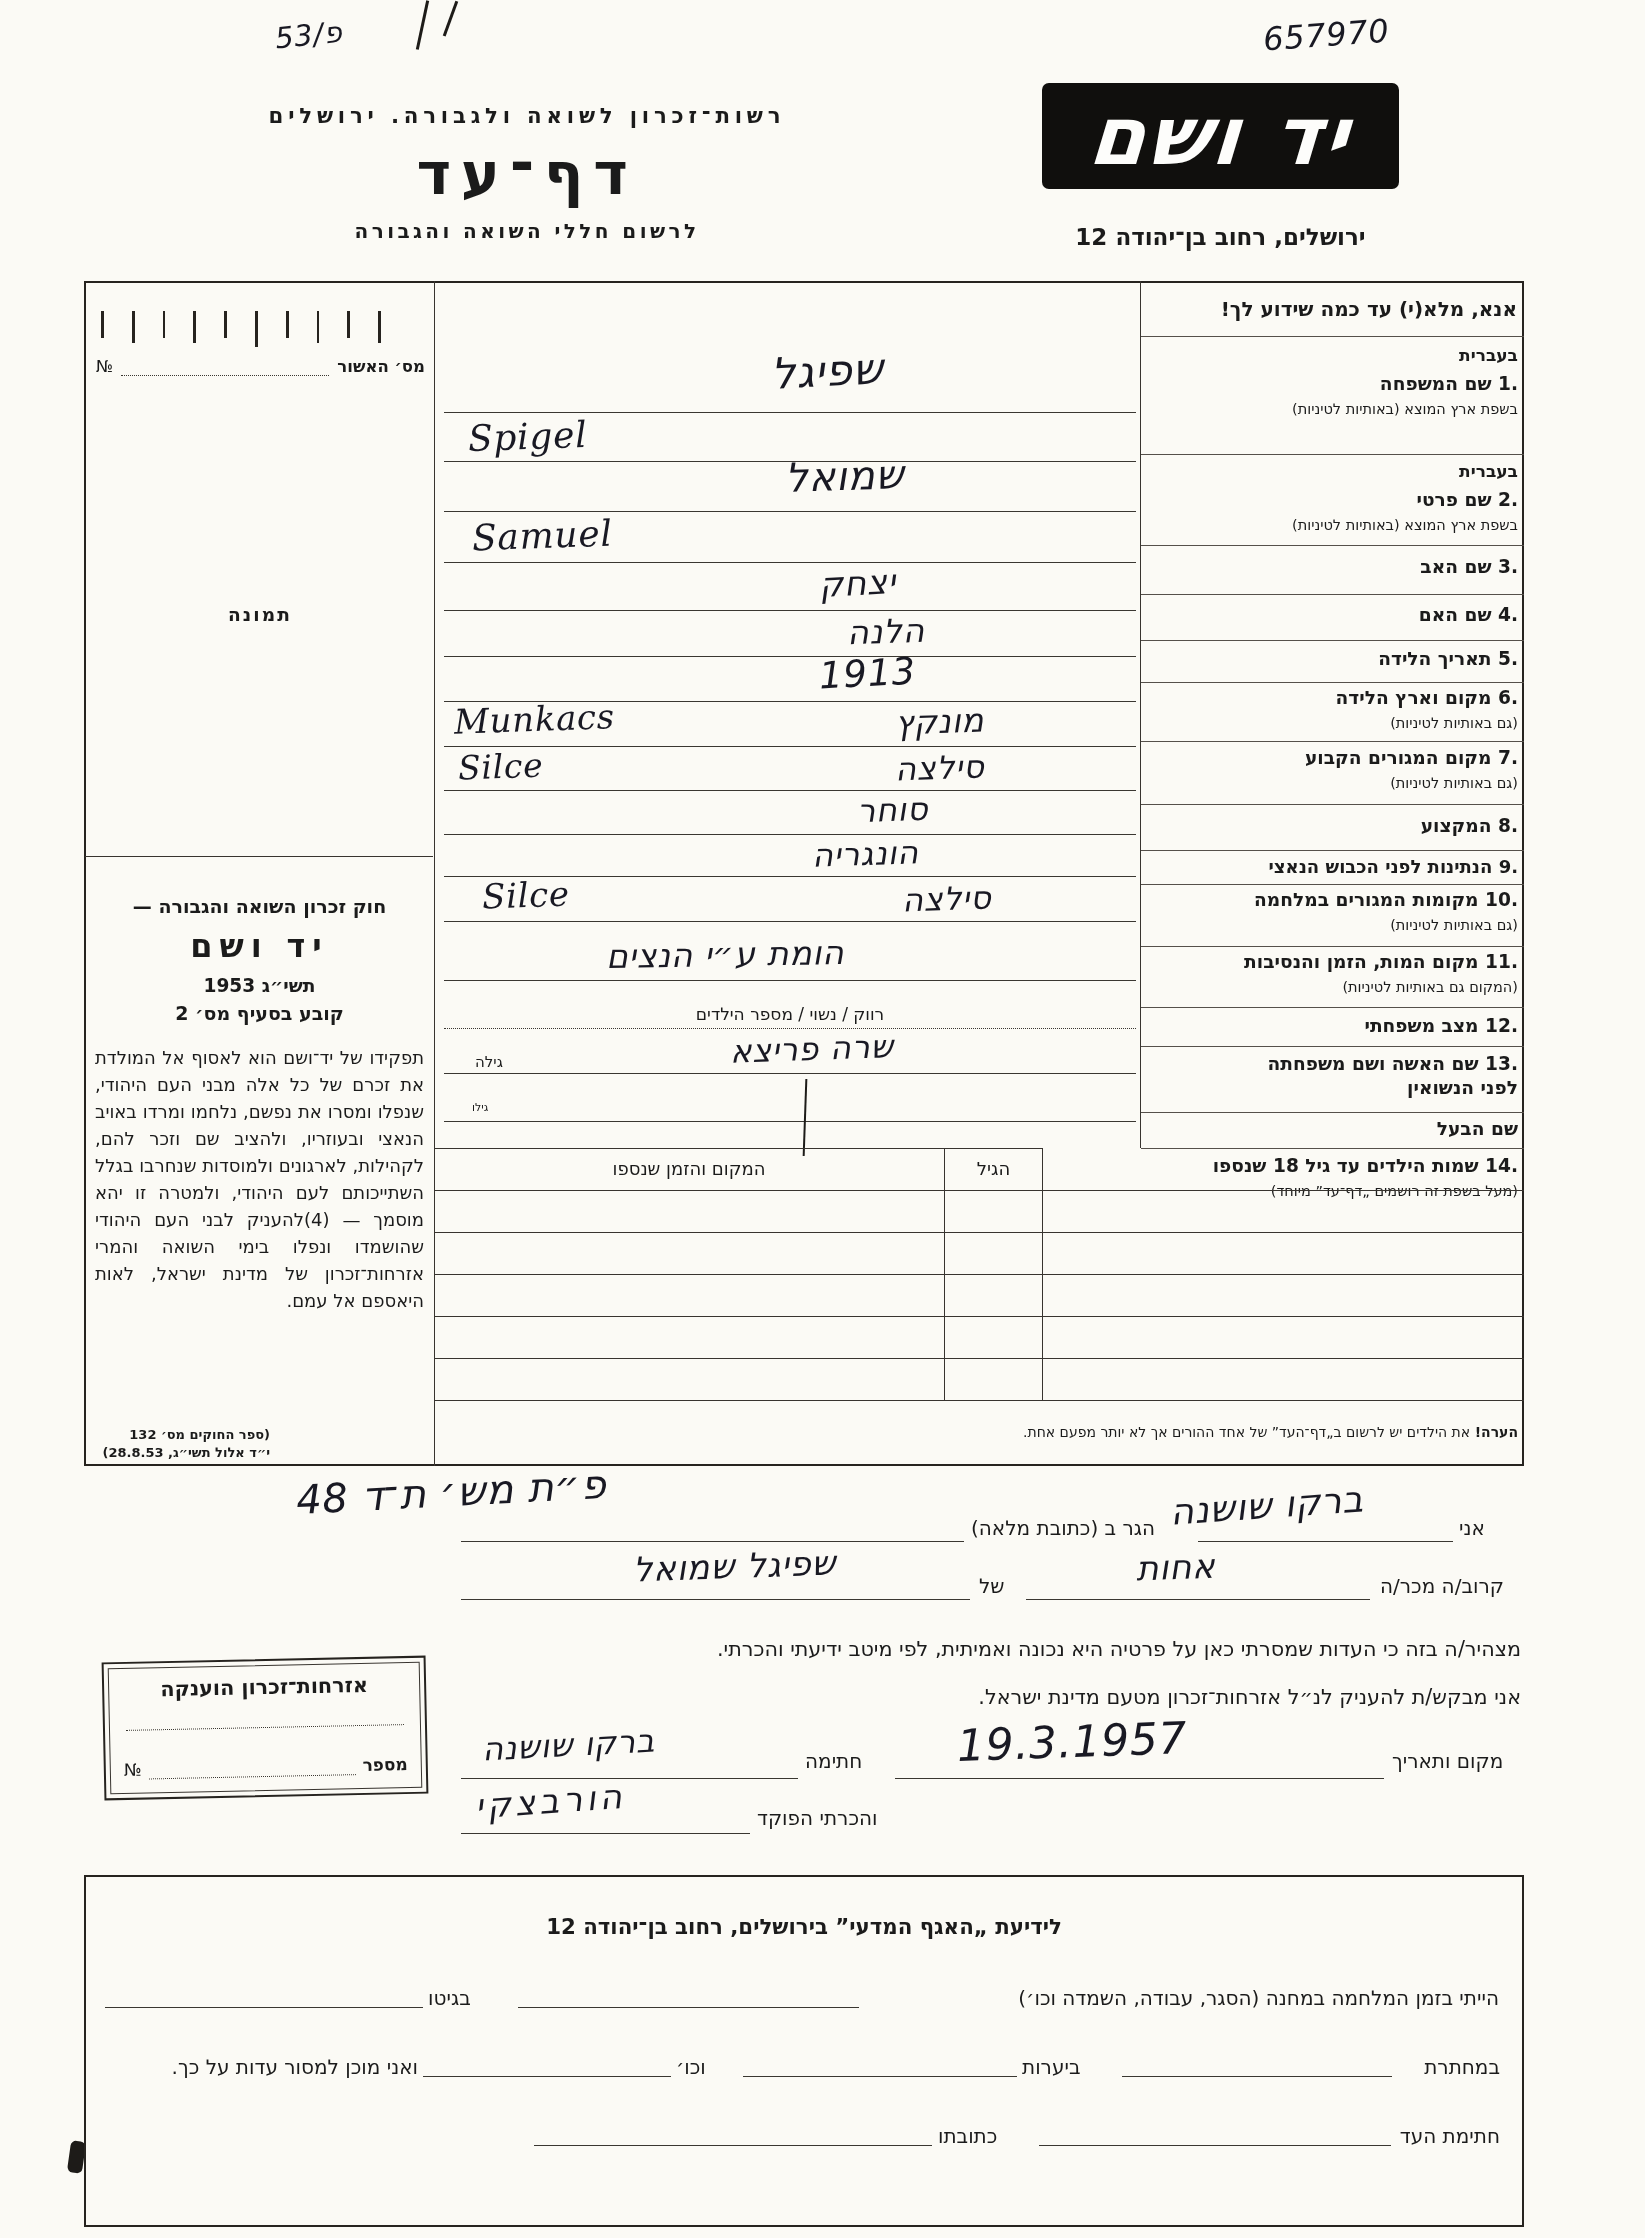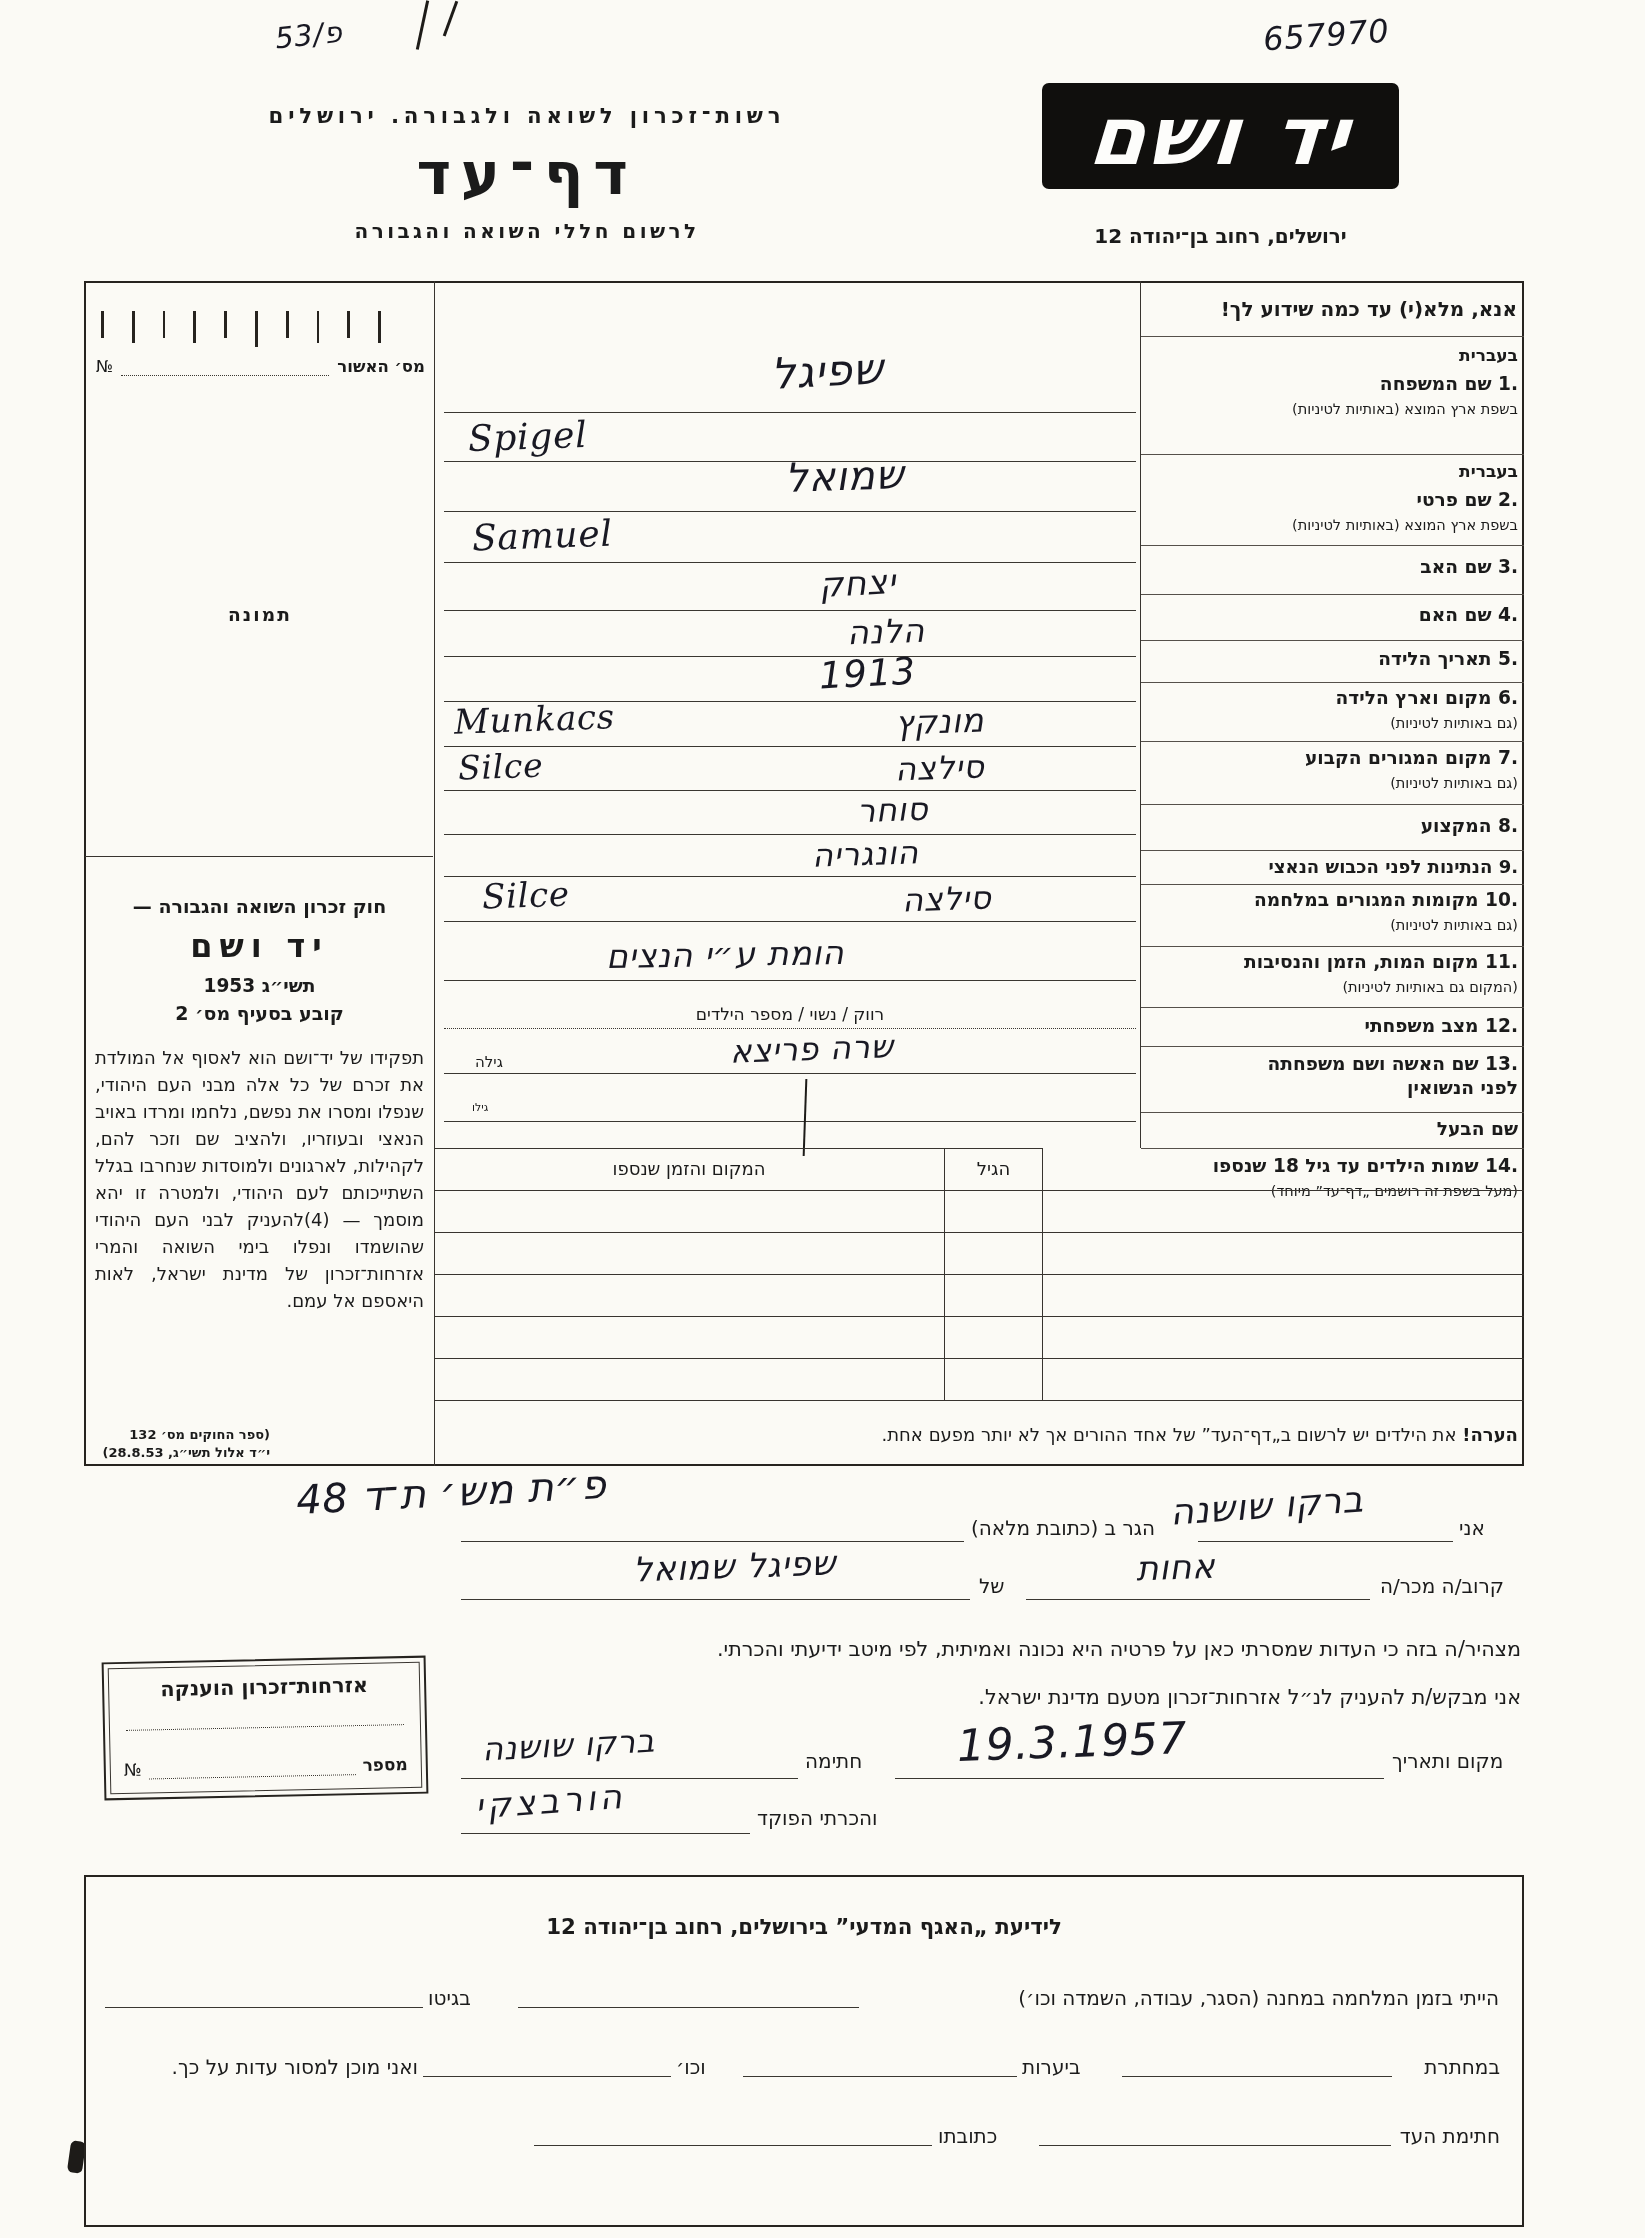--- a/index.html
+++ b/index.html
@@ -39,21 +39,21 @@
   <div class="stroke" style="left:421px;top:0;width:2.8px;height:50px;transform:rotate(12deg)"></div>
   <div class="stroke" style="left:449px;top:0;width:2.8px;height:37px;transform:rotate(20deg)"></div>
   <div class="hw" dir="ltr" style="left:1263px;top:19px;font-size:32px;transform:rotate(-4deg)">657970</div>
 
   <div class="abs b ctr" style="left:145px;top:103px;width:764px;font-size:21.3px;letter-spacing:4.8px">רשות־זכרון לשואה ולגבורה. ירושלים</div>
   <div class="abs b ctr" style="left:145px;top:219px;width:764px;font-size:20px;letter-spacing:3.4px">לרשום חללי השואה והגבורה</div>
   <div class="abs b ctr" style="left:145px;top:139px;width:764px;font-size:59px;letter-spacing:9.6px">דף־עד</div>
   <div class="logo" style="left:1042px;top:83px;width:357px;height:106px">
       <span>יד ושם</span>
     </div>
-  <div class="abs b ctr" style="left:1042px;top:224px;width:357px;font-size:20px">ירושלים, רחוב בן־יהודה 12</div>
+  <div class="abs b ctr" style="left:1042px;top:224px;width:357px;font-size:23px">ירושלים, רחוב בן־יהודה 12</div>
 
   <div class="box" style="left:84px;top:281px;width:1440px;height:1185px"></div>
   <div class="vl" style="left:434px;top:281px;height:1185px"></div>
   <div class="vl" style="left:1140px;top:281px;height:867px"></div>
 
   <div class="tickrow" style="left:101px;top:311px">
     <span class="tick"></span>
       <span class="tick"></span>
       <span class="tick"></span>
       <span class="tick"></span>
@@ -200,21 +200,21 @@
   <div class="abs ctr" style="left:946px;top:1158px;width:95px;font-size:18px">הגיל</div>
   <div class="hl" style="left:434px;top:1190px;width:1090px"></div>
   <div class="hl" style="left:434px;top:1232px;width:1090px"></div>
   <div class="hl" style="left:434px;top:1274px;width:1090px"></div>
   <div class="hl" style="left:434px;top:1316px;width:1090px"></div>
   <div class="hl" style="left:434px;top:1358px;width:1090px"></div>
   <div class="hl" style="left:434px;top:1400px;width:1090px"></div>
   <div class="vl" style="left:944px;top:1148px;height:252px"></div>
   <div class="vl" style="left:1042px;top:1148px;height:252px"></div>
 
-  <div class="abs" style="left:441px;top:1424px;width:1077px;text-align:right;font-size:18px">
+  <div class="abs" style="left:441px;top:1424px;width:1077px;text-align:right;font-size:14px">
     <span class="b">הערה!</span>
     <span>את הילדים יש לרשום ב„דף־העד” של אחד ההורים אך לא יותר מפעם אחת.</span>
   </div>
 
   <div class="decl" style="left:1459px;top:1516px">אני</div>
   <div class="wline" style="left:1198px;top:1541px;width:255px"></div>
   <div class="hw" style="left:1170px;top:1488px;font-size:36px;transform:rotate(-4deg)">ברקו שושנה</div>
   <div class="decl" style="left:971px;top:1516px">הגר ב (כתובת מלאה)</div>
   <div class="wline" style="left:461px;top:1541px;width:503px"></div>
   <div class="hw" style="left:296px;top:1472px;font-size:40px;transform:rotate(-3deg)">פ״ת מש׳ ת־ד 48</div>

